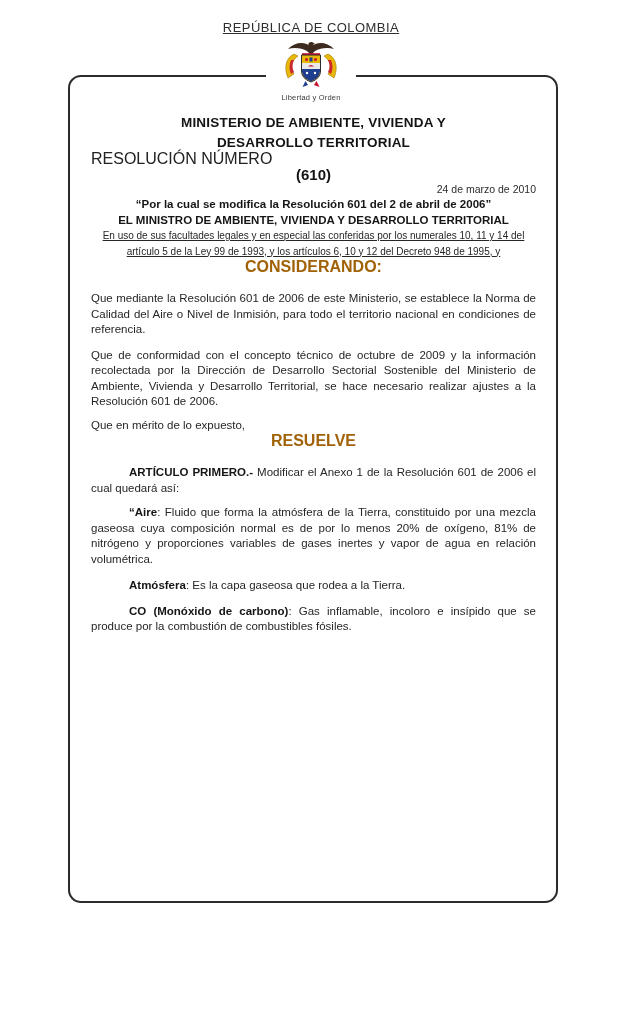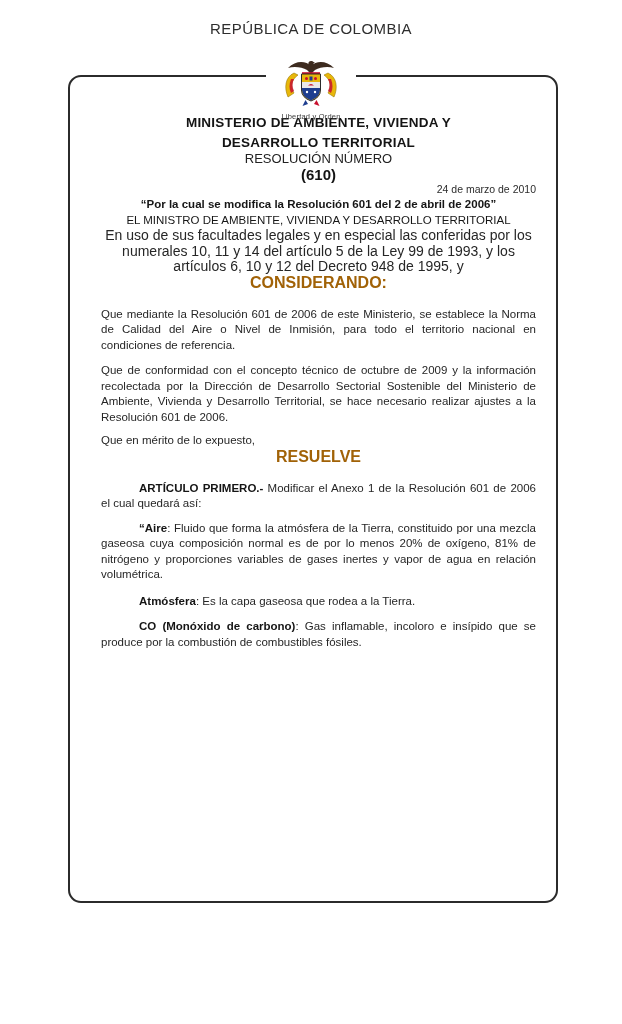--- a/index.html
+++ b/index.html
@@ -12,51 +12,52 @@
     overflow:hidden;
   }
   .page{position:absolute;inset:0;}
 
   
   .crest{
     position:absolute;top:21px;left:0;right:0;
     text-align:center;z-index:2;line-height:1;
   }
   .republic{
-    font-size:15px;letter-spacing:.45px;color:#2e2e2e;
-    margin-bottom:21px;
+    font-size:13px;letter-spacing:.45px;color:#2e2e2e;
+    margin-bottom:4px;
+    text-decoration:underline;
   }
   .emblem-holder{
     display:inline-block;background:#ffffff;padding:0 16px;line-height:0;
   }
   .motto{
     font-size:7.5px;color:#3a3a3a;margin-top:1px;letter-spacing:.2px;
   }
 
   
   .doc-box{
     position:absolute;left:68px;top:75px;width:490px;height:828px;
     box-sizing:border-box;
     border:2px solid #2b2b2b;border-radius:13px;
-    padding:36px 20px 0 31px;
+    padding:36px 20px 0 21px;
     background:transparent;
   }
   .doc-box > div{margin:0;}
 
   .ministry{
     text-align:center;font-weight:bold;color:#141414;
     font-size:13.5px;line-height:19.5px;letter-spacing:.2px;
   }
-  .res-label{text-align:center;font-size:13px;line-height:14px;margin-top:17px;color:#222;}
+  .res-label{font-size:16px;line-height:14px;margin-top:17px;color:#222;}
   .res-number{text-align:center;font-size:15px;line-height:17px;font-weight:bold;margin-top:2px;color:#141414;}
   .res-date{text-align:right;font-size:10.5px;line-height:13px;margin-top:6px;color:#2c2c2c;}
 
   .subject{text-align:center;font-weight:bold;font-size:11.5px;line-height:16px;margin-top:37px;color:#161616;}
-  .authority{text-align:center;font-weight:normal;font-size:11.5px;line-height:16px;margin-top:23px;color:#161616;}
-  .preamble{text-align:center;font-size:14px;line-height:15.5px;margin-top:23px;}
+  .authority{text-align:center;font-weight:bold;font-size:11.5px;line-height:16px;margin-top:23px;color:#161616;}
+  .preamble{text-align:center;font-size:10px;line-height:15.5px;margin-top:23px;text-decoration:underline;}
   .h-center{text-align:center;font-weight:bold;font-size:16px;line-height:15px;color:#a16207;}
   .considerando{margin-top:22px;}
   .resuelve{margin-top:8px;}
 
   .para{font-size:11.5px;line-height:15.5px;text-align:justify;}
   .para.first{margin-top:17px;}
   .para.gap10{margin-top:10px;}
   .para.gap9{margin-top:9px;}
   .para.gap13{margin-top:13px;}
   .para.gap11{margin-top:11px;}

